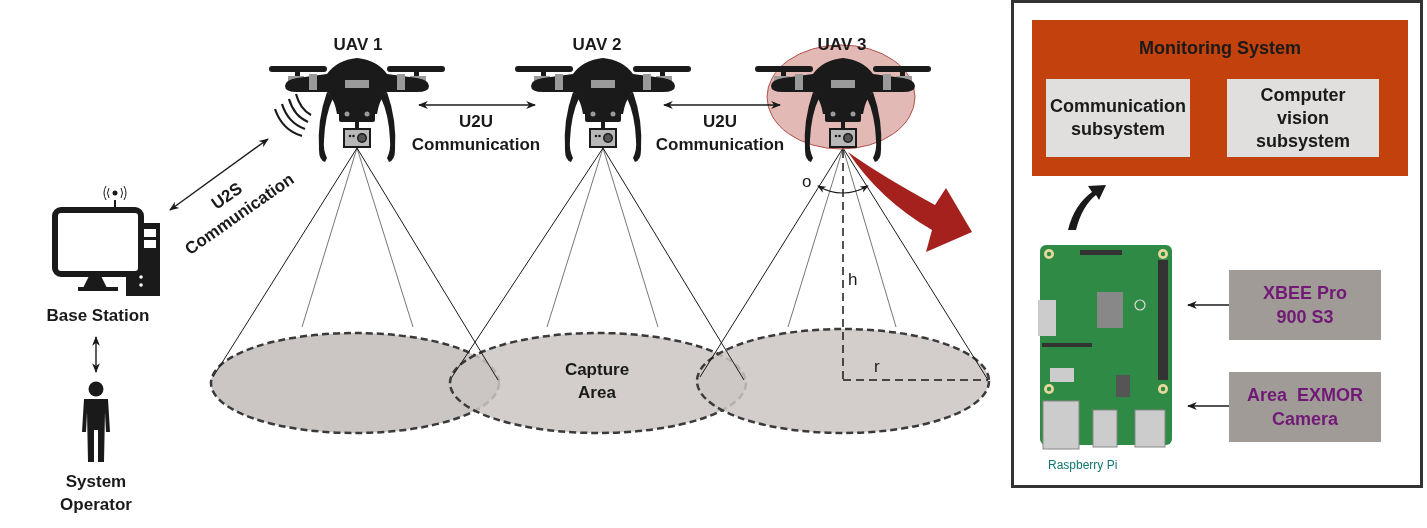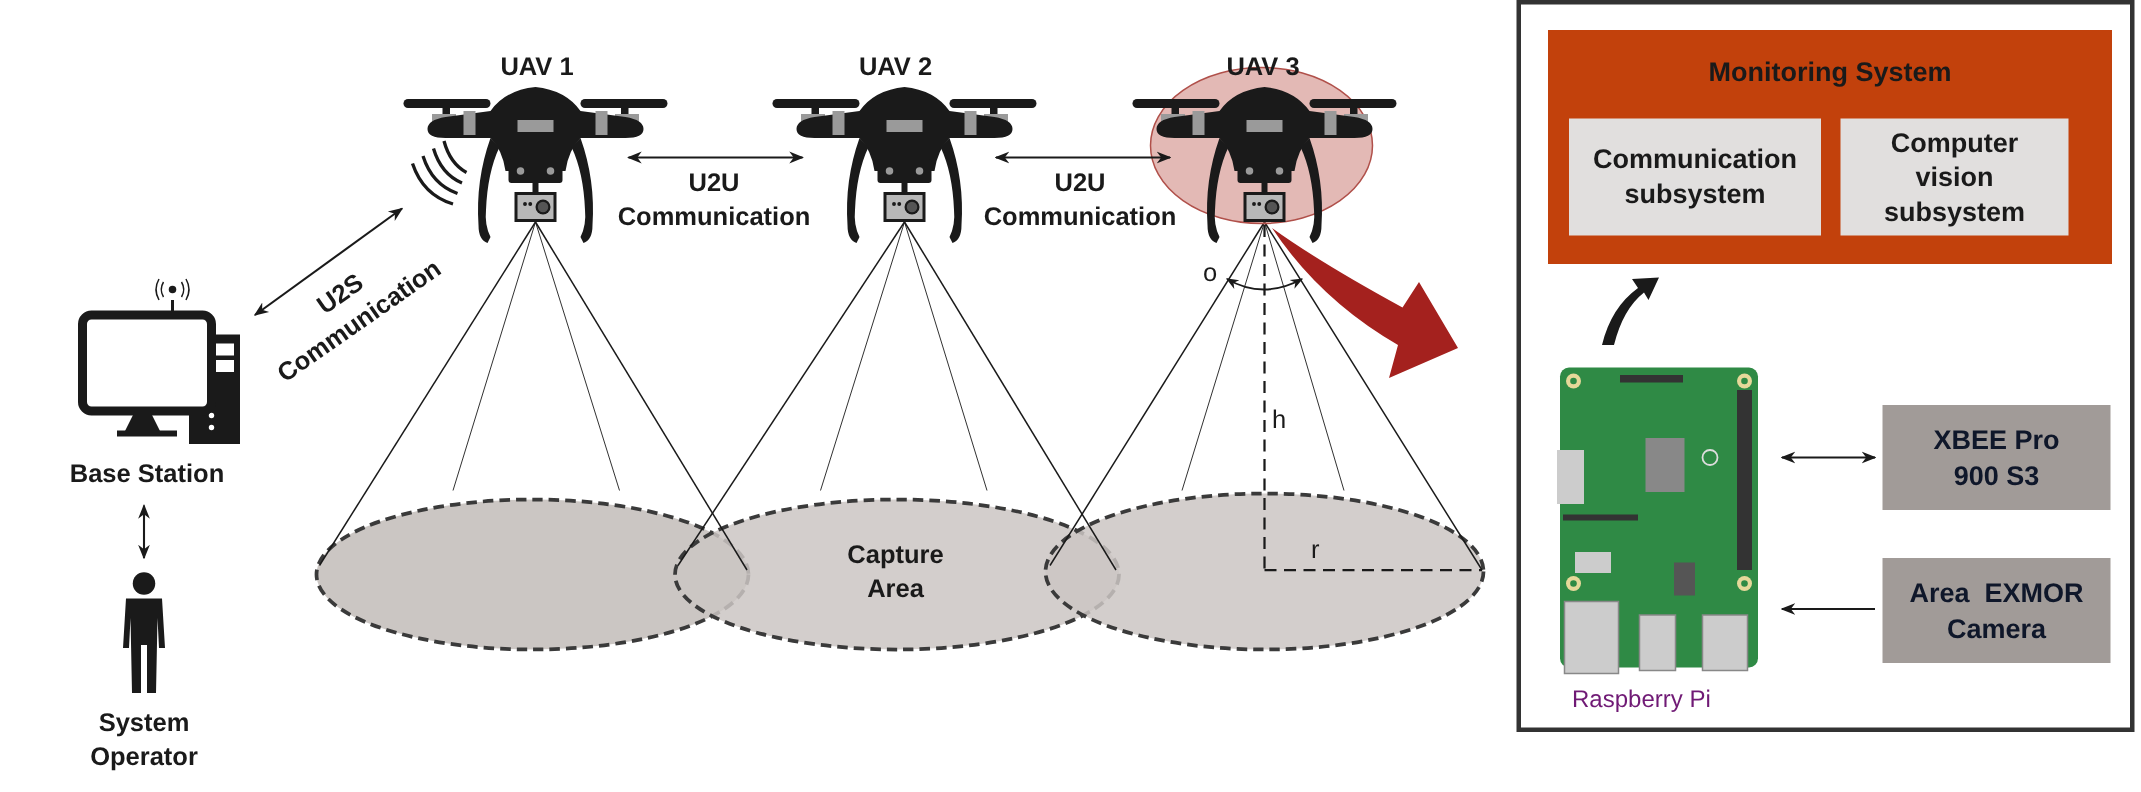--- a/index.html
+++ b/index.html
@@ -9,28 +9,28 @@
   .lbl { font-family: "Liberation Sans", sans-serif; font-weight: bold; fill: #1a1a1a; }
   .lbl-n { font-family: "Liberation Sans", sans-serif; font-weight: normal; fill: #1a1a1a; }
   .panel { position: absolute; left: 1011px; top: 0px; width: 412px; height: 488px;
            border: 3px solid #333; box-sizing: border-box; }
   .mon { position: absolute; left: 1032px; top: 20px; width: 376px; height: 156px; background: #c2410c; }
   .mon-title { position: absolute; left: 0; top: 18px; width: 100%; text-align: center;
                font-weight: bold; font-size: 18px; color: #1a1a1a; }
   .sub { position: absolute; top: 59px; height: 78px; background: #e1dfde;
          display: flex; align-items: center; justify-content: center; text-align: center;
          font-weight: bold; font-size: 18px; line-height: 23px; color: #1a1a1a; }
-  .sub1 { left: 14px; width: 168px; }
+  .sub1 { left: 14px; width: 144px; }
   .sub2 { left: 195px; width: 152px; }
-  .dev { position: absolute; left: 1255px; width: 152px; height: 70px; background: #a19b98;
+  .dev { position: absolute; left: 1229px; width: 152px; height: 70px; background: #a19b98;
          display: flex; align-items: center; justify-content: center; text-align: center;
-         font-weight: bold; font-size: 18px; line-height: 24px; color: #0f172a; }
+         font-weight: bold; font-size: 18px; line-height: 24px; color: #701a75; }
   .dev1 { top: 270px; }
   .dev2 { top: 372px; }
-  .rpi-label { position: absolute; left: 1048px; top: 458px; font-size: 16px; color: #701a75; }
+  .rpi-label { position: absolute; left: 1048px; top: 458px; font-size: 12px; color: #0f766e; }
 </style>
 </head>
 <body>
 
 <svg id="scene" width="1427" height="528" viewBox="0 0 1427 528">
   <defs>
     <marker id="ah" viewBox="0 0 10 10" refX="9" refY="5" markerWidth="7" markerHeight="7" orient="auto-start-reverse">
       <path d="M0,1 L10,5 L0,9 L3,5 z" fill="#1a1a1a"></path>
     </marker>
     <g id="drone">

